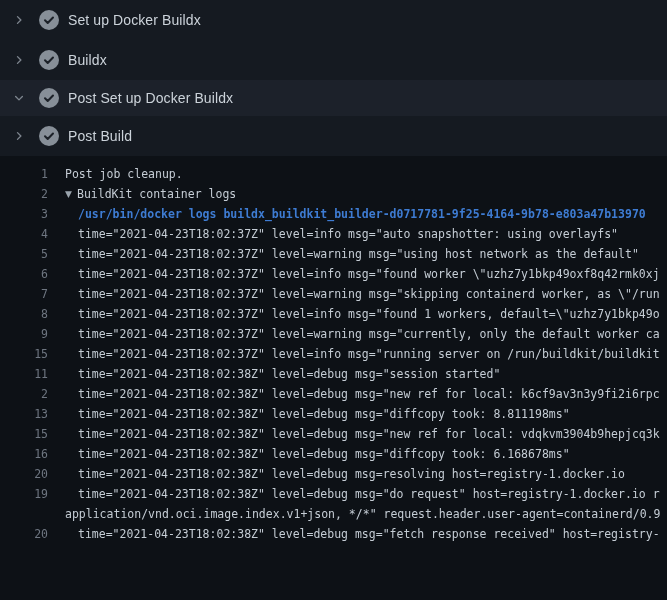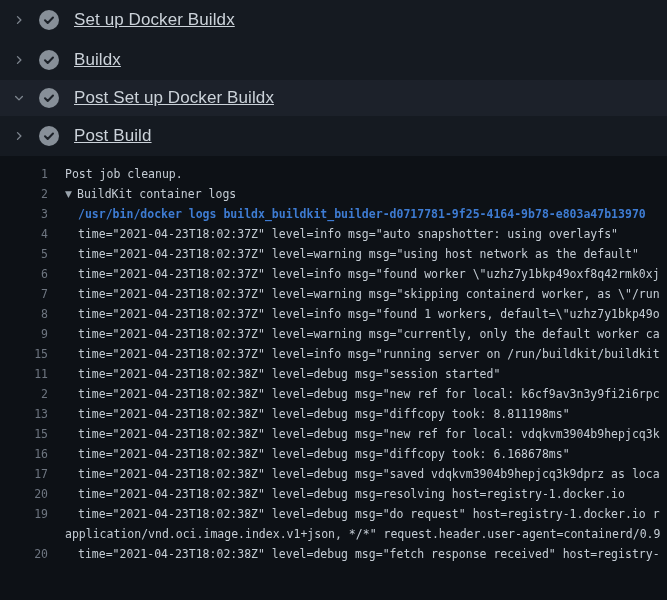--- a/index.html
+++ b/index.html
@@ -14,24 +14,23 @@
   .step{
     height:40px;display:flex;align-items:center;
     background:var(--steps-bg,#151a21);
     padding-left:12px;cursor:pointer;box-sizing:border-box;
   }
   .step.expanded{height:36px;background:var(--expanded-bg,#1c212a)}
   .chev-box{width:14px;height:14px;flex:none;display:flex;align-items:center;justify-content:center}
   .chev-box svg{display:block}
   .check-box{margin-left:13px;width:20px;height:20px;flex:none}
   .step-label{
-    margin-left:15px;
-    font-size:17px;font-weight:500;letter-spacing:.1px;
+    margin-left:9px;
+    font-size:14px;font-weight:500;letter-spacing:.1px;
     color:var(--step-label,#ccd3da);
-    text-decoration:underline;
   }
   
   .log{
     flex:1;min-height:0;
     background:var(--log-bg,#0d1116);
     padding-top:8px;
     font-family:"DejaVu Sans Mono","Liberation Mono",monospace;
     font-size:11.5px;line-height:20px;
     color:var(--log-text,#c5cdd5);
   }
@@ -114,19 +113,18 @@
       <div class="row kind-log"><span class="num">6</span><span class="content">time="2021-04-23T18:02:37Z" level=info msg="found worker \"uzhz7y1bkp49oxf8q42rmk0xj</span></div>
       <div class="row kind-log"><span class="num">7</span><span class="content">time="2021-04-23T18:02:37Z" level=warning msg="skipping containerd worker, as \"/run</span></div>
       <div class="row kind-log"><span class="num">8</span><span class="content">time="2021-04-23T18:02:37Z" level=info msg="found 1 workers, default=\"uzhz7y1bkp49o</span></div>
       <div class="row kind-log"><span class="num">9</span><span class="content">time="2021-04-23T18:02:37Z" level=warning msg="currently, only the default worker ca</span></div>
       <div class="row kind-log"><span class="num">15</span><span class="content">time="2021-04-23T18:02:37Z" level=info msg="running server on /run/buildkit/buildkit</span></div>
       <div class="row kind-log"><span class="num">11</span><span class="content">time="2021-04-23T18:02:38Z" level=debug msg="session started"</span></div>
       <div class="row kind-log"><span class="num">2</span><span class="content">time="2021-04-23T18:02:38Z" level=debug msg="new ref for local: k6cf9av3n3y9fi2i6rpc</span></div>
       <div class="row kind-log"><span class="num">13</span><span class="content">time="2021-04-23T18:02:38Z" level=debug msg="diffcopy took: 8.811198ms"</span></div>
       <div class="row kind-log"><span class="num">15</span><span class="content">time="2021-04-23T18:02:38Z" level=debug msg="new ref for local: vdqkvm3904b9hepjcq3k</span></div>
       <div class="row kind-log"><span class="num">16</span><span class="content">time="2021-04-23T18:02:38Z" level=debug msg="diffcopy took: 6.168678ms"</span></div>
-      <div class="row kind-log"><span class="num">17</span><span class="content">time="2021-04-23T18:02:38Z" level=debug msg="saved vdqkvm3904b9hepjcq3k9dprz as loca</span></div>
       <div class="row kind-log"><span class="num">20</span><span class="content">time="2021-04-23T18:02:38Z" level=debug msg=resolving host=registry-1.docker.io</span></div>
       <div class="row kind-log"><span class="num">19</span><span class="content">time="2021-04-23T18:02:38Z" level=debug msg="do request" host=registry-1.docker.io r</span></div>
       <div class="row kind-wrap"><span class="num"></span><span class="content">application/vnd.oci.image.index.v1+json, */*" request.header.user-agent=containerd/0.9</span></div>
       <div class="row kind-log"><span class="num">20</span><span class="content">time="2021-04-23T18:02:38Z" level=debug msg="fetch response received" host=registry-</span></div>
     </div>
 </div>
 
 </body></html>

